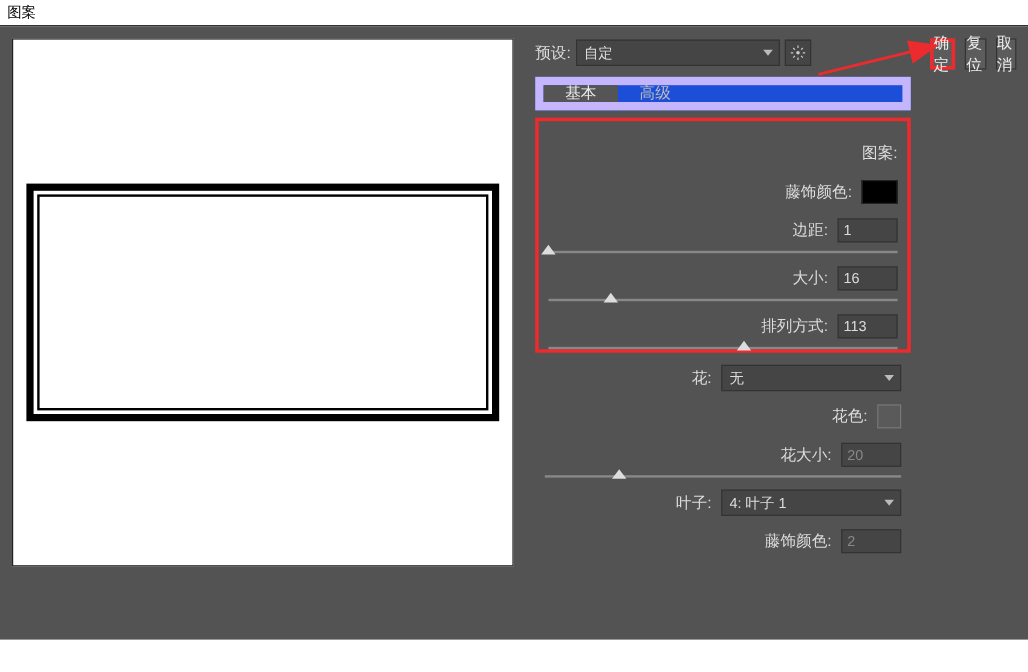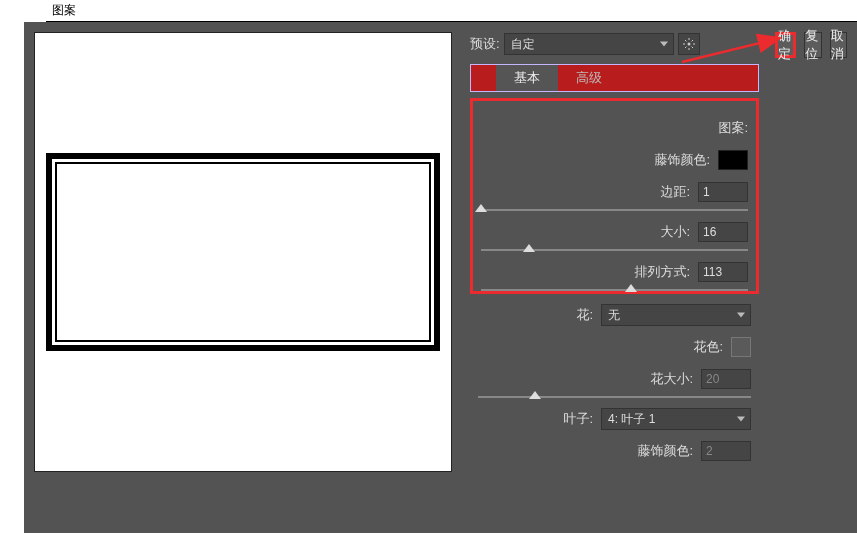--- a/index.html
+++ b/index.html
@@ -1,32 +1,32 @@
 <!DOCTYPE html>
 <html><head>
 <meta charset="utf-8">
 <style>
 * { box-sizing: border-box; margin: 0; padding: 0; font-family: "Microsoft YaHei", sans-serif; }
 body { background: #fff; width: 857px; height: 560px; overflow: hidden; }
 .window { width: 857px; height: 560px; background: #fff; }
-.titlebar { height: 22px; background: #fff; border-bottom: 1px solid #000; padding: 2px 6px; font-size: 12px; color: #000; margin-left: 46px; }
-.main { display: flex; height: 511px; background: #535353; margin-left: 24px; }
+.titlebar { height: 22px; background: #fff; border-bottom: 1px solid #000; padding: 2px 6px; font-size: 12px; color: #000; }
+.main { display: flex; height: 511px; background: #535353; }
 .preview-panel { width: 438px; padding: 10px; }
 .preview-box { width: 418px; height: 440px; background: #fff; border: 1px solid #222; display: flex; align-items: center; justify-content: center; }
 .frame-outer { width: 394px; height: 198px; border: 6px solid #000; padding: 3px; background: #fff; }
 .frame-inner { width: 100%; height: 100%; border: 2px solid #000; background: #fff; }
 .right-area { flex: 1; display: flex; padding: 10px 10px 10px 8px; gap: 16px; }
 .settings { flex: 1; display: flex; flex-direction: column; }
 .preset-row { display: flex; align-items: center; gap: 4px; margin-bottom: 8px; height: 24px; }
 .preset-label { color: #ddd; font-size: 13px; }
 .select { background: #454545; border: 1px solid #333; color: #ddd; font-size: 12px; height: 22px; padding: 1px 20px 1px 6px; appearance: none; position: relative; }
 .select-wrap { position: relative; display: inline-block; }
 .select-wrap::after { content: ""; position: absolute; right: 6px; top: 50%; transform: translateY(-50%); border-left: 4px solid transparent; border-right: 4px solid transparent; border-top: 5px solid #bbb; pointer-events: none; }
 .icon-btn { width: 22px; height: 22px; background: #454545; border: 1px solid #333; color: #ddd; display: inline-flex; align-items: center; justify-content: center; font-size: 12px; }
-.tabs { display: flex; background: #b91c1c; height: 28px; border: 1px solid #c4b5fd; padding-left: 25px; }
+.tabs { display: flex; background: #1d4ed8; height: 28px; border: 7px solid #c4b5fd; }
 .tab { padding: 4px 18px; color: #bbb; font-size: 13px; cursor: pointer; display: flex; align-items: center; }
 .tab.active { background: #555; color: #eee; }
 .panel { border: 3px solid #ec2b2e; padding: 6px 8px 0; margin-top: 6px; }
 .row { display: flex; align-items: center; justify-content: flex-end; gap: 8px; margin-top: 10px; height: 22px; }
 .row-label { color: #ddd; font-size: 13px; text-align: right; }
 .input { width: 50px; height: 20px; background: #454545; border: 1px solid #333; color: #ddd; font-size: 12px; padding: 0 4px; }
 .input.disabled { color: #888; }
 .swatch { width: 30px; height: 20px; border: 1px solid #222; }
 .slider-track { position: relative; height: 2px; background: #888; margin-top: 6px; }
 .slider-thumb { position: absolute; top: -5px; width: 0; height: 0; border-left: 6px solid transparent; border-right: 6px solid transparent; border-bottom: 8px solid #ddd; transform: translateX(-6px); }

